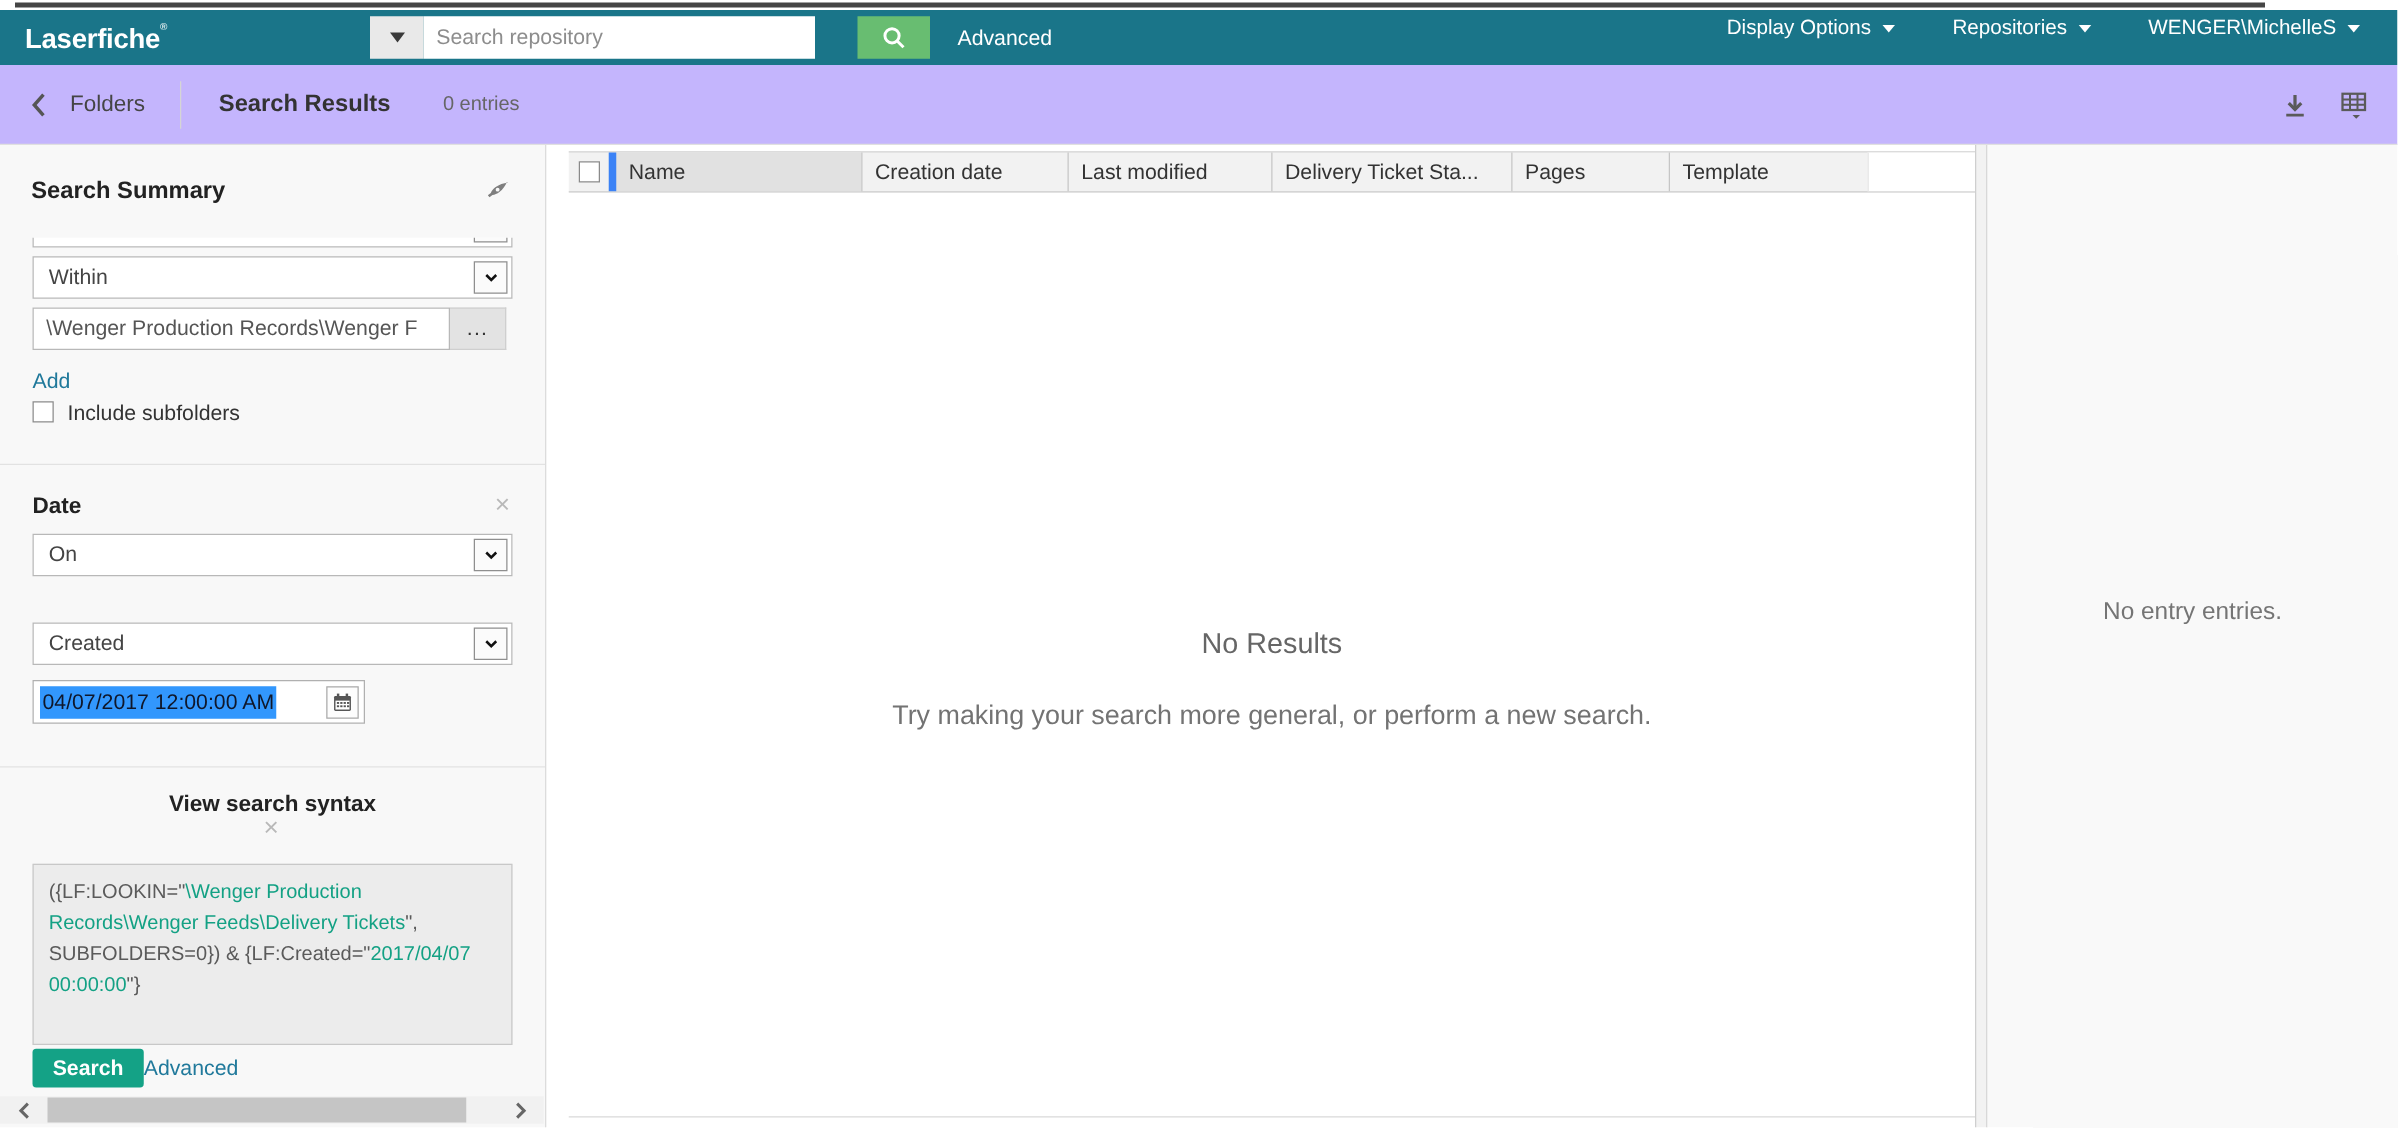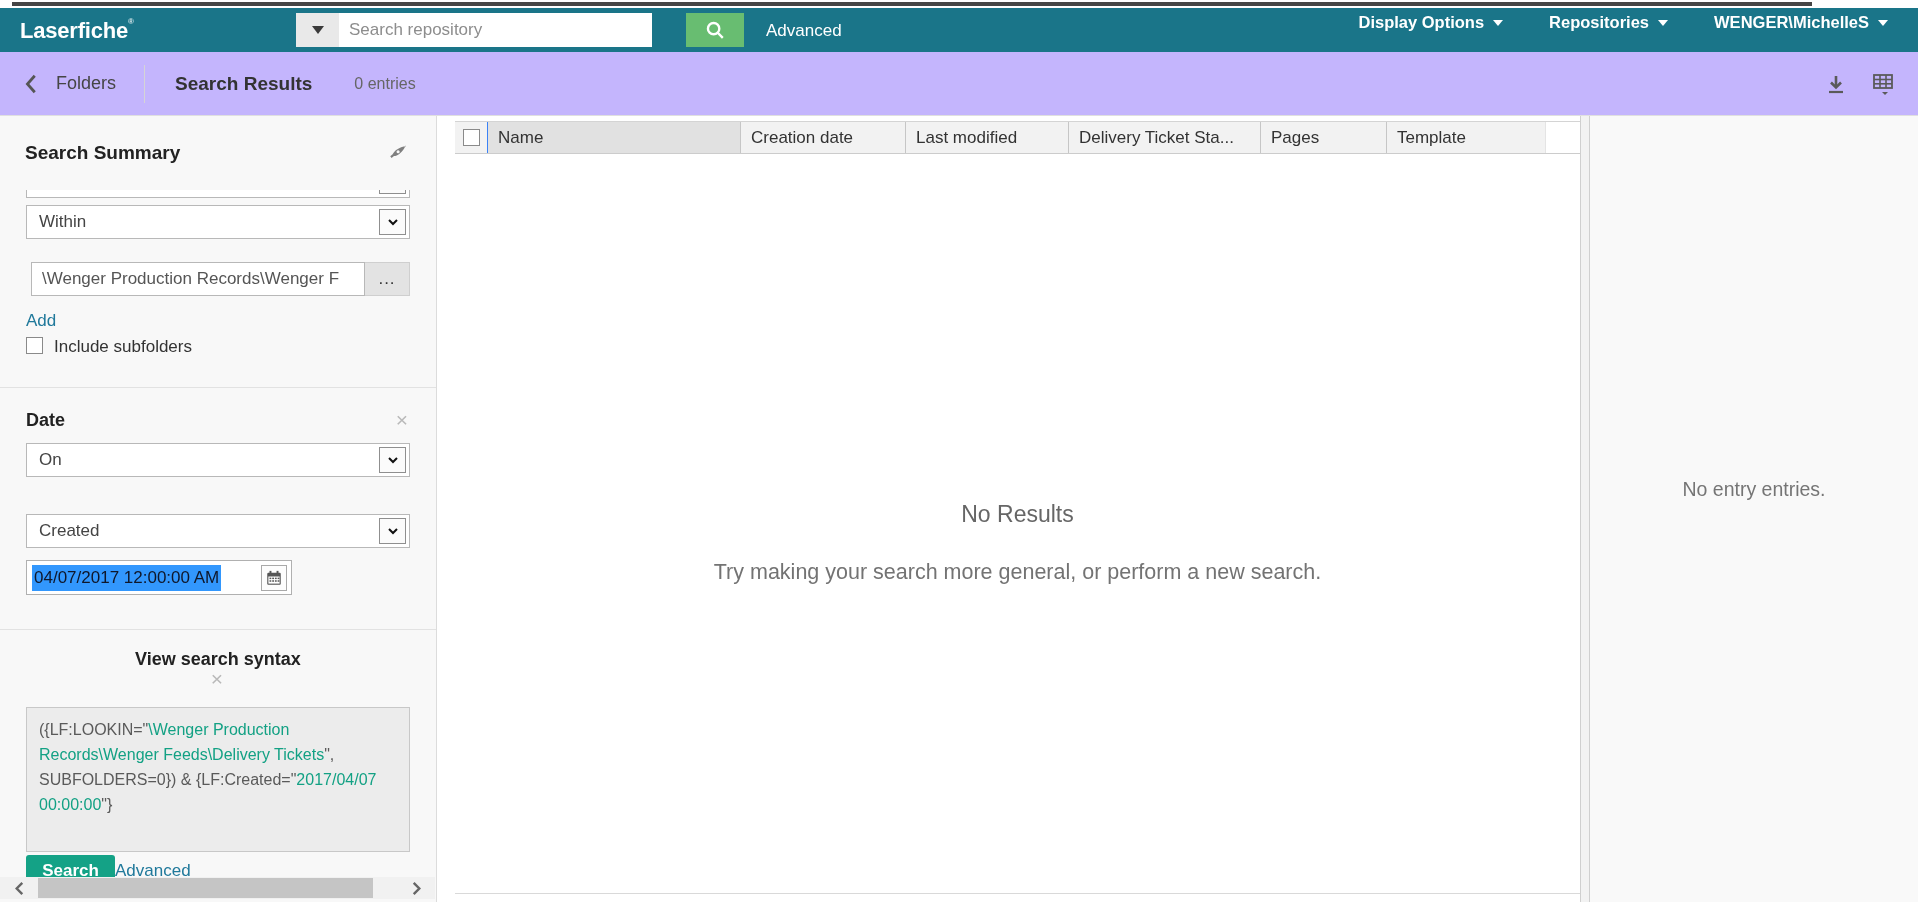--- a/index.html
+++ b/index.html
@@ -16,21 +16,21 @@
   .logo sup { font-size:8px; vertical-align:14px; opacity:.85; }
   .search-dd { position:absolute; left:296px; top:5px; width:43px; height:34px; background:#e9e9e9;
     display:flex; align-items:center; justify-content:center; cursor:pointer; }
   .tri-down { width:0; height:0; border-left:6px solid transparent; border-right:6px solid transparent; border-top:8px solid #3a3a3a; }
   .search-input { position:absolute; left:339px; top:5px; width:313px; height:34px; border:none; outline:none;
     padding:0 10px; font-size:17px; color:#333; font-family:inherit; }
   .search-input::placeholder { color:#8d8d8d; }
   .search-go { position:absolute; left:686px; top:5px; width:58px; height:34px; background:#68bd71; border:none;
     display:flex; align-items:center; justify-content:center; cursor:pointer; }
   .adv-top { position:absolute; left:766px; top:13px; color:#fff; font-size:17px; cursor:pointer; }
-  .appbar-menus { position:absolute; right:30px; top:0; height:28px; display:flex; align-items:center; gap:46px;font-weight:bold; }
+  .appbar-menus { position:absolute; right:30px; top:0; height:28px; display:flex; align-items:center; gap:46px; }
   .menu-item { color:#fff; font-size:16.5px; display:flex; align-items:center; gap:9px; cursor:pointer; }
   .caret-w { width:0; height:0; border-left:5px solid transparent; border-right:5px solid transparent; border-top:6px solid #fff; margin-top:2px; }
 
   
   .toolbar { height:64px; background:#c4b5fd; border-bottom:1px solid #e0e0e0; display:flex; align-items:center; position:relative; }
   .back { display:flex; align-items:center; margin-left:22px; cursor:pointer; }
   .back-label { font-size:18px; color:#454545; margin-left:14px; }
   .tb-divider { width:1px; height:38px; background:#d5d5d5; margin-left:28px; }
   .tb-title { font-size:19px; font-weight:700; color:#333; margin-left:30px; }
   .tb-count { font-size:16px; color:#666; margin-left:42px; }
@@ -49,21 +49,21 @@
   .sb-scroll { flex:1; overflow:hidden; padding:0 26px; position:relative; }
 
   .sel { position:relative; height:34px; background:#fff; border:1px solid #b8b8b8; cursor:pointer; }
   .sel .val { line-height:32px; padding-left:12px; font-size:17px; color:#444; }
   .sq-box { position:absolute; top:3px; right:3px; width:27px; height:26px; border:1px solid #8f8f8f;
     background:#fbfbfb; display:flex; align-items:center; justify-content:center; }
 
   .sel.clipped { margin-top:-26px; }
   .sel.within { margin-top:7px; }
 
-  .path-row { margin-top:23px; display:flex;justify-content:flex-end; }
+  .path-row { margin-top:7px; display:flex; }
   .path-input { width:334px; height:34px; border:1px solid #b8b8b8; background:#fff; font-size:17px; color:#555;
     padding:0 6px 0 10px; font-family:inherit; white-space:nowrap; overflow:hidden; line-height:32px; }
   .browse-btn { width:45px; height:34px; background:#e3e3e3; border:1px solid #cfcfcf; border-left:none;
     font-size:17px; color:#333; display:flex; align-items:center; justify-content:center; cursor:pointer; letter-spacing:1px; }
 
   .add-link { margin-top:15px; font-size:17px; color:#20799b; cursor:pointer; width:fit-content; }
   .chk-row { margin-top:6px; display:flex; }
   .chk { width:17px; height:17px; border:1px solid #8a8a8a; background:#fff; cursor:pointer; }
   .chk-label { font-size:17px; color:#333; margin-left:11px; }
 
@@ -101,21 +101,21 @@
   .hs-thumb { position:absolute; left:0; top:0; width:335px; height:20px; background:#c5c5c5; cursor:grab; }
 
   
   .gap { width:18px; background:#fff; }
   .main { width:1125px; background:#fff; position:relative; }
   .grid-header { position:absolute; top:5px; left:0; right:0; height:33px; display:flex;
     background:#f2f2f2; border-top:1px solid #d4d4d4; border-bottom:1px solid #cccccc; }
   .gh-cell { height:100%; display:flex; align-items:center; padding-left:10px; font-size:17px; color:#333;
     border-left:1px solid #c6c6c6; cursor:pointer; overflow:hidden; white-space:nowrap; }
   .gh-check { width:32px; border-left:none; justify-content:center; padding-left:0; }
-  .gh-name { width:253px; background:#e1e1e1; border-left:1px solid #3b82f6; }
+  .gh-name { width:202px; background:#e1e1e1; border-left:6px solid #3b82f6; }
   .gh-cdate { width:165px; }
   .gh-lmod { width:163px; }
   .gh-dts { width:192px; }
   .gh-pages { width:126px; }
   .gh-tmpl { width:159px; }
   .gh-rest { flex:1; background:#fff; border-left:1px solid #e4e4e4; cursor:default; }
 
   .empty-state { position:absolute; top:385px; left:0; right:0; text-align:center; }
   .empty-title { font-size:23px; color:#666; font-weight:400; }
   .empty-msg { font-size:21.5px; color:#737373; margin-top:32px; }

